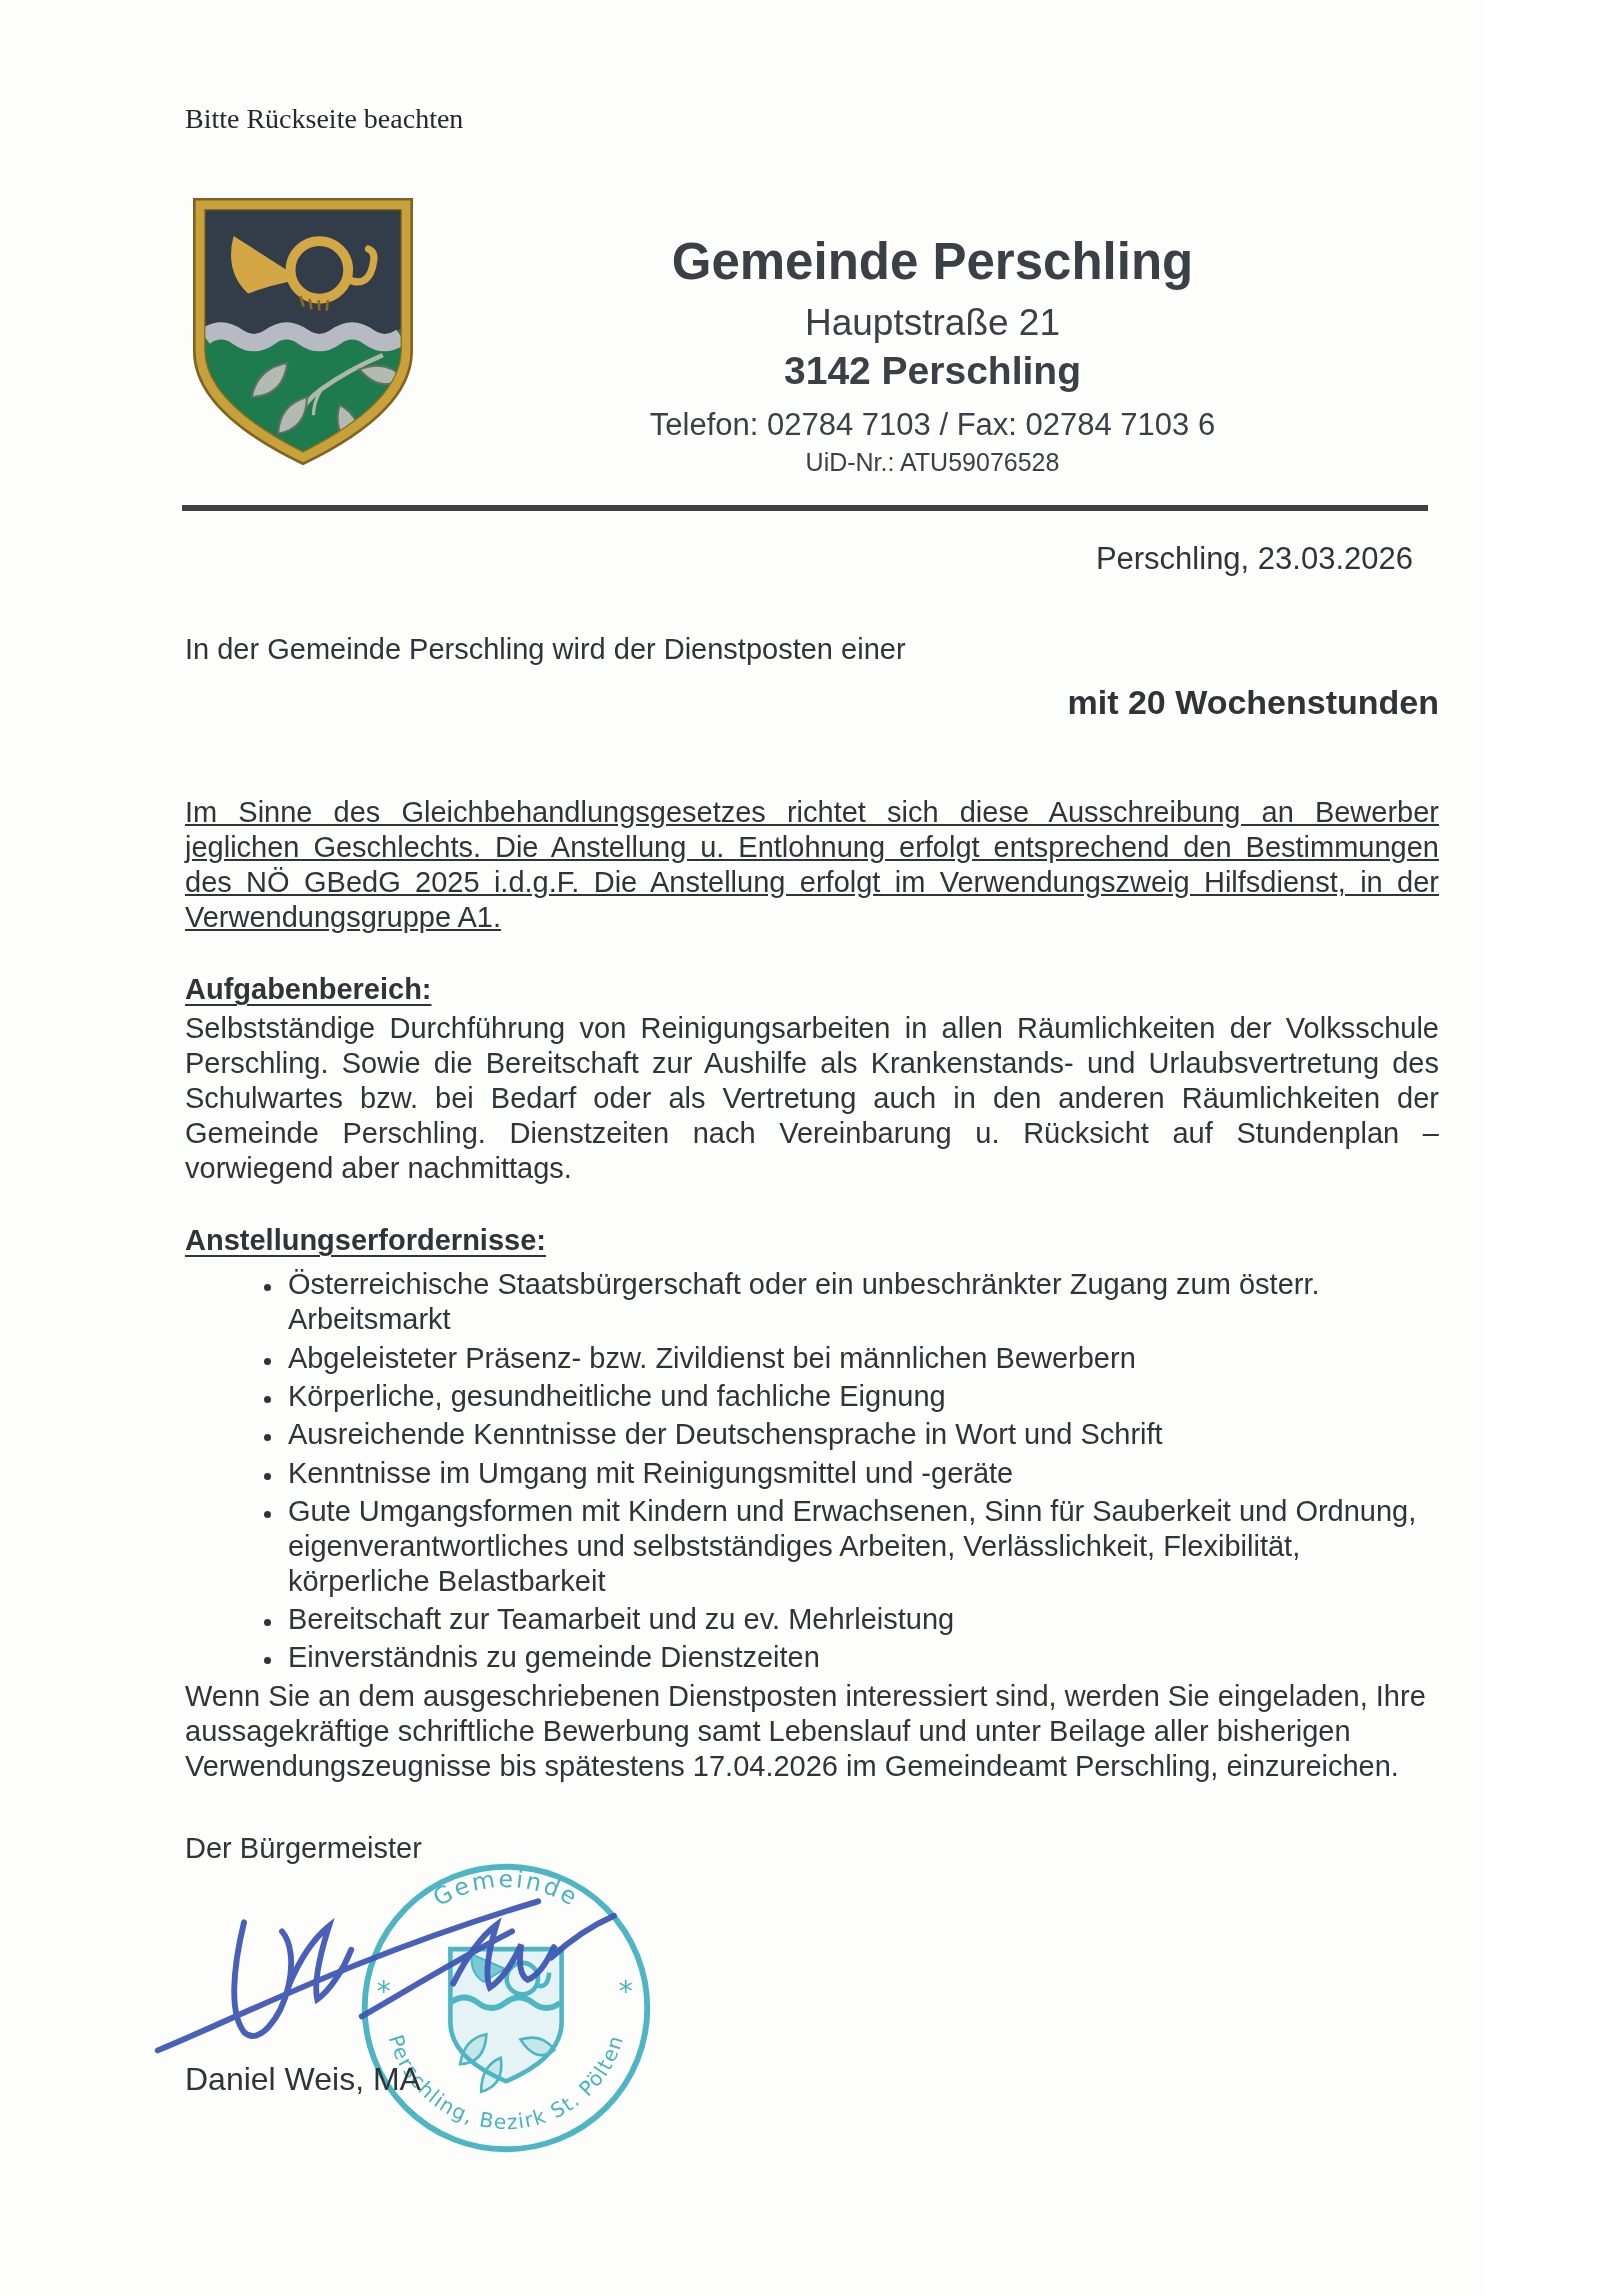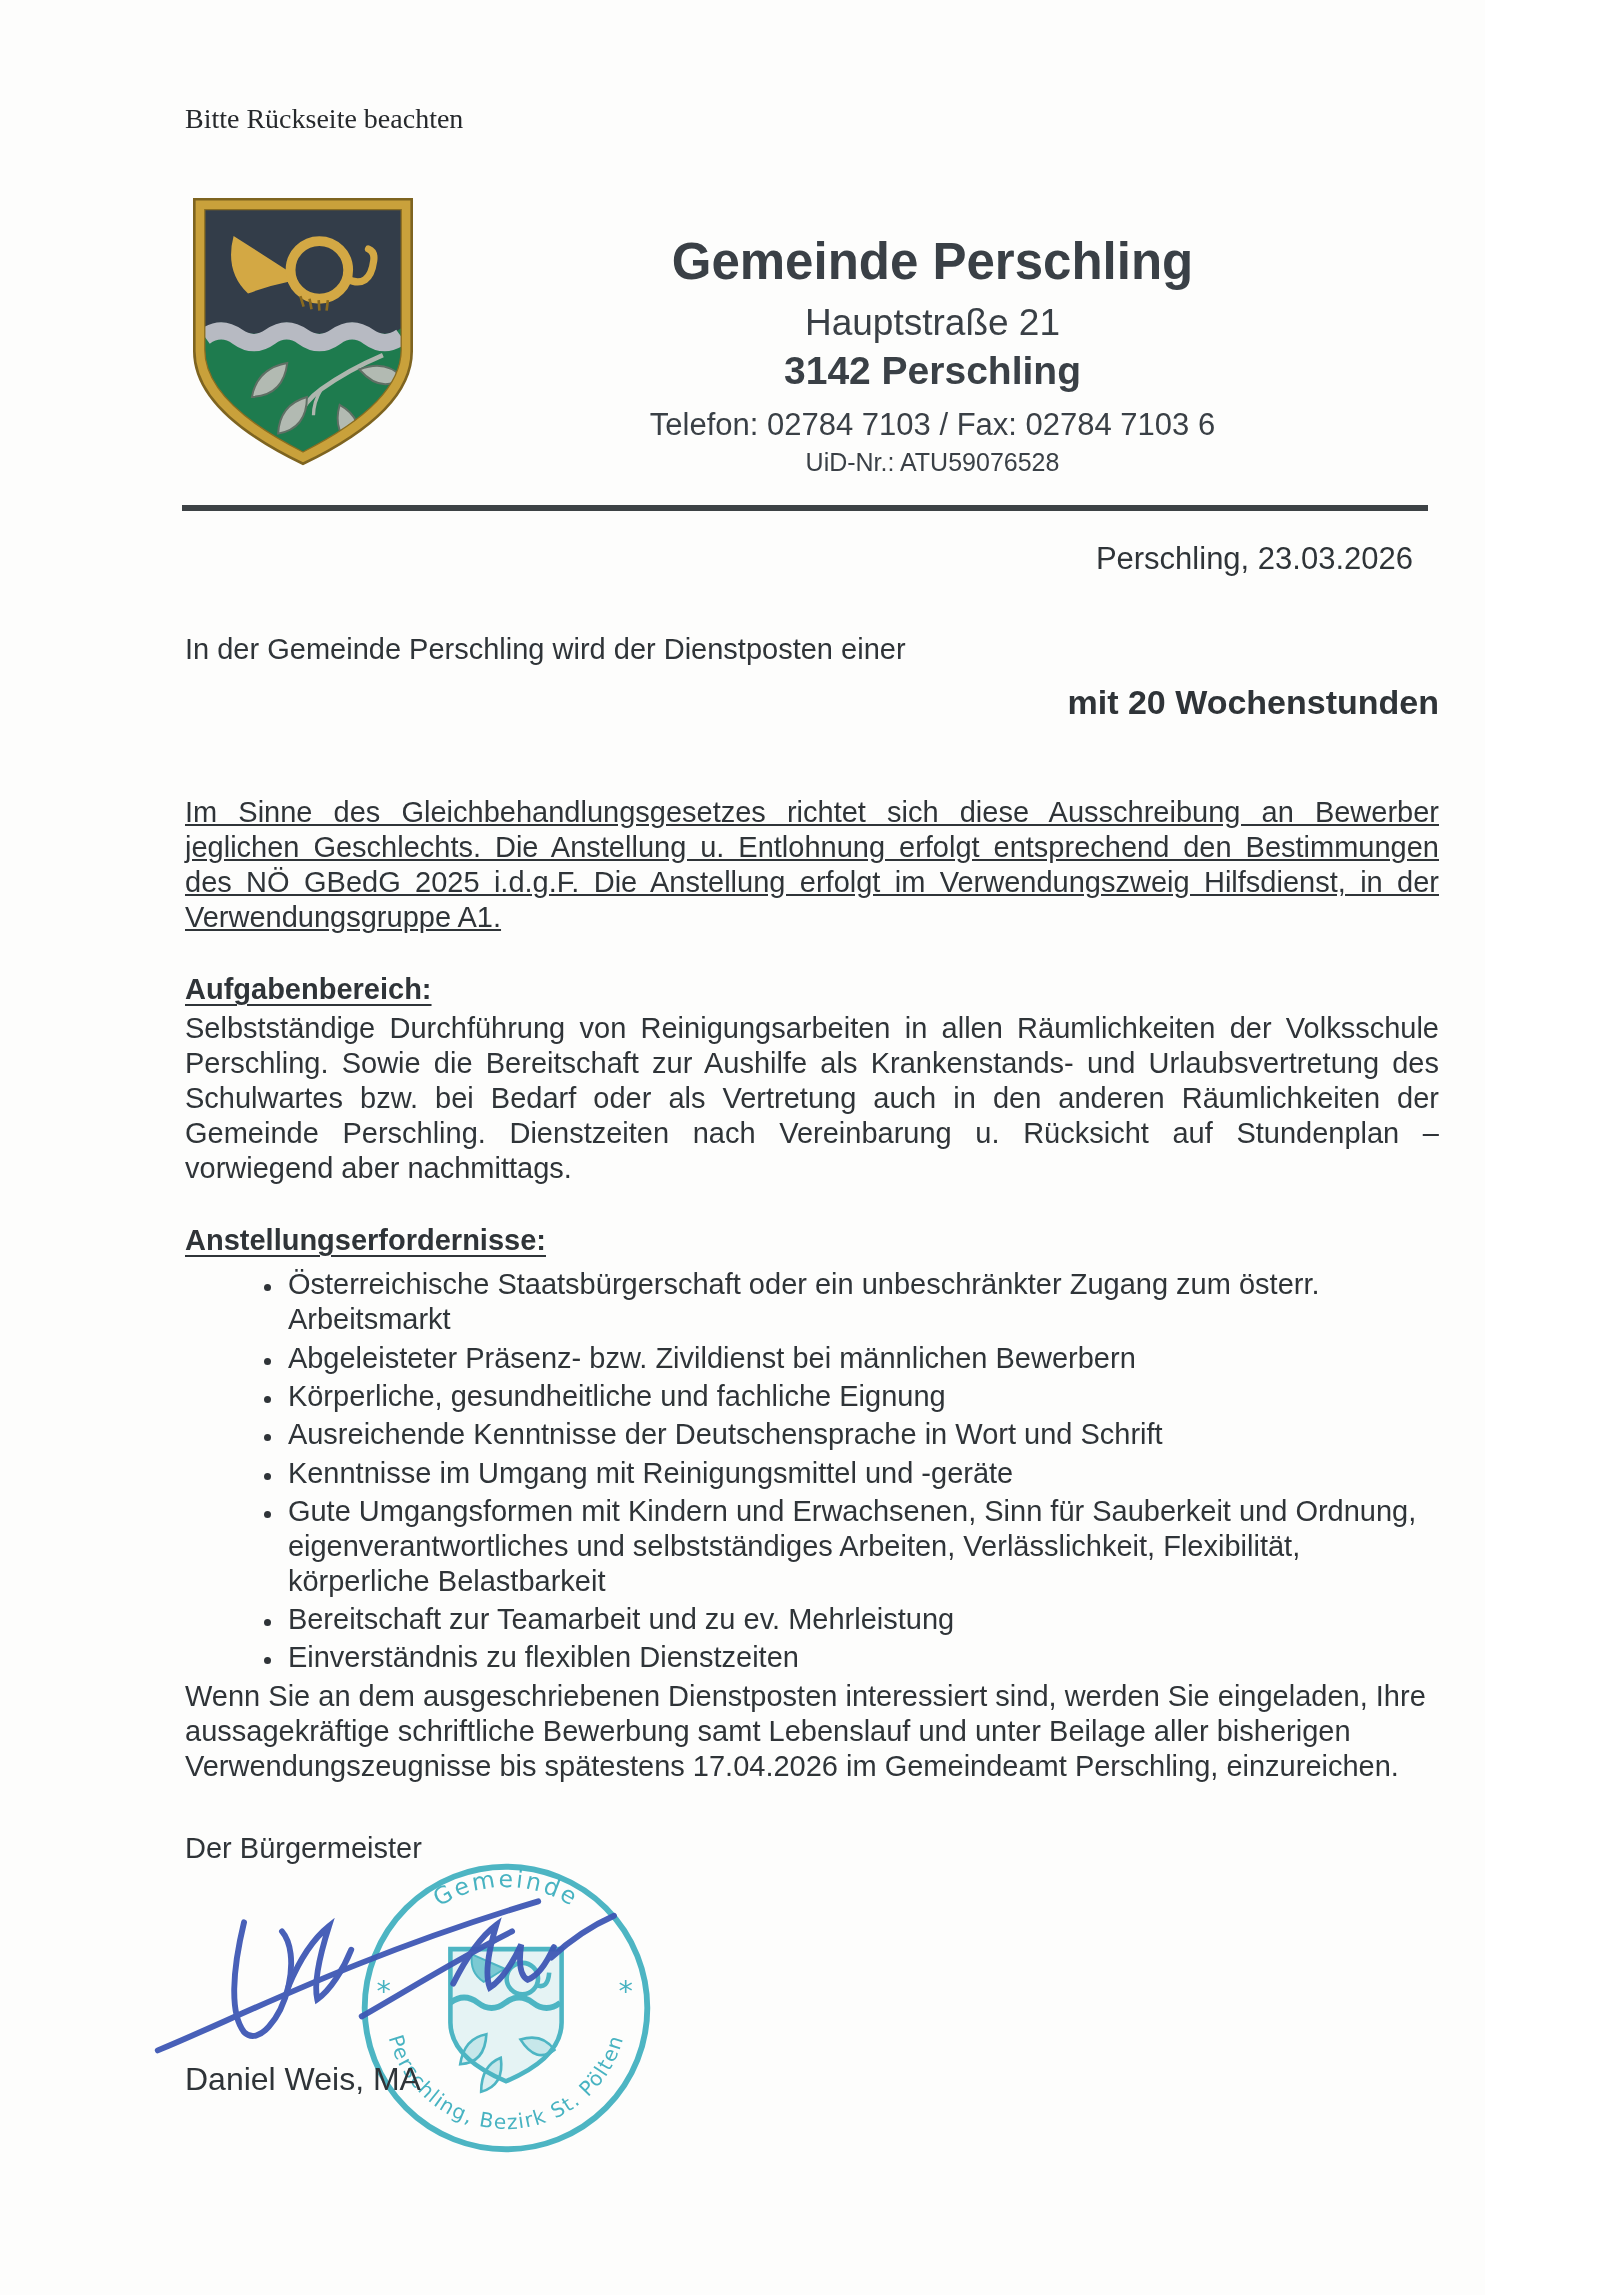--- a/index.html
+++ b/index.html
@@ -169,21 +169,21 @@
 
     <h2 class="sec-head">Anstellungserfordernisse:</h2>
     <ul class="req-list">
       <li>Österreichische Staatsbürgerschaft oder ein unbeschränkter Zugang zum österr. Arbeitsmarkt</li>
       <li>Abgeleisteter Präsenz- bzw. Zivildienst bei männlichen Bewerbern</li>
       <li>Körperliche, gesundheitliche und fachliche Eignung</li>
       <li>Ausreichende Kenntnisse der Deutschensprache in Wort und Schrift</li>
       <li>Kenntnisse im Umgang mit Reinigungsmittel und -geräte</li>
       <li>Gute Umgangsformen mit Kindern und Erwachsenen, Sinn für Sauberkeit und Ordnung, eigenverantwortliches und selbstständiges Arbeiten, Verlässlichkeit, Flexibilität, körperliche Belastbarkeit</li>
       <li>Bereitschaft zur Teamarbeit und zu ev. Mehrleistung</li>
-      <li>Einverständnis zu flexiblen Dienstzeiten</li>
+      <li>Einverständnis zu gemeinde Dienstzeiten</li>
     </ul>
 
 
     <p class="para closing">Wenn Sie an dem ausgeschriebenen Dienstposten interessiert sind, werden Sie eingeladen, Ihre aussagekräftige schriftliche Bewerbung samt Lebenslauf und unter Beilage aller bisherigen Verwendungszeugnisse bis spätestens 17.04.2026 im Gemeindeamt Perschling, einzureichen.</p>
 
     <p class="para signoff">Der Bürgermeister</p>
 
     <div class="sig-area">
 
       <svg class="stamp" viewBox="0 0 480 480" xmlns="http://www.w3.org/2000/svg" style="font-size:44px">

